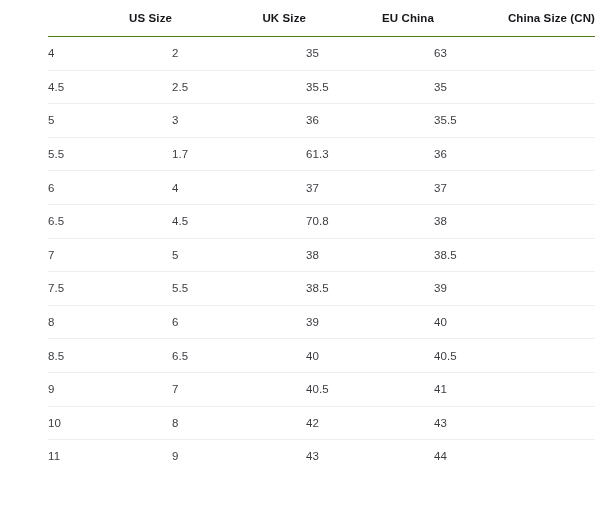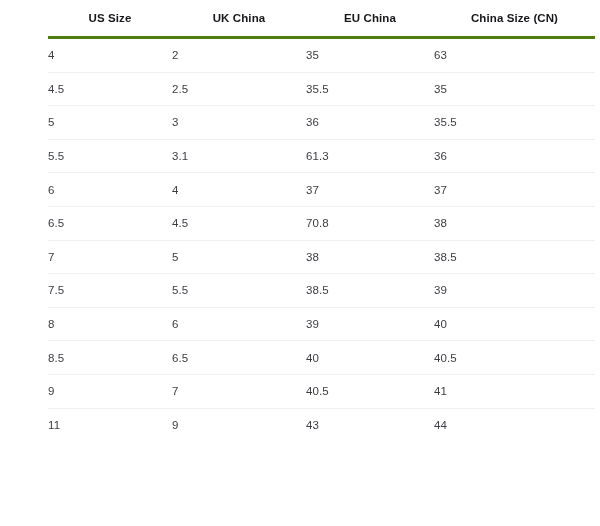--- a/index.html
+++ b/index.html
@@ -34,29 +34,29 @@
     table-layout: fixed;
     width: 547px;
   }
 
   table.size-table col.c-us    { width: 124px; }
   table.size-table col.c-uk    { width: 134px; }
   table.size-table col.c-eu    { width: 128px; }
   table.size-table col.c-cn    { width: 161px; }
 
   table.size-table thead th {
-    text-align: center;
+    text-align: right;
     font-size: 11.5px;
     font-weight: bold;
     color: #16171a;
     letter-spacing: 0.1px;
     padding: 0;
     height: 36px;
     vertical-align: middle;
-    border-bottom: 3px solid #4d7c0f;
+    border-bottom: 1px solid #4d7c0f;
     white-space: nowrap;
   }
 
   table.size-table tbody td {
     text-align: left;
     font-size: 11.5px;
     font-weight: normal;
     color: #3b3d42;
     letter-spacing: 0.1px;
     padding: 0;
@@ -78,21 +78,21 @@
     <table class="size-table">
       <colgroup>
         <col class="c-us">
         <col class="c-uk">
         <col class="c-eu">
         <col class="c-cn">
       </colgroup>
       <thead>
         <tr>
             <th>US Size</th>
-            <th>UK China</th>
+            <th>UK Size</th>
             <th>EU China</th>
             <th>China Size (CN)</th>
           </tr>
       </thead>
       <tbody>
           <tr>
             <td>4</td>
             <td>2</td>
             <td>35</td>
             <td>63</td>
@@ -104,21 +104,21 @@
             <td>35</td>
           </tr>
           <tr>
             <td>5</td>
             <td>3</td>
             <td>36</td>
             <td>35.5</td>
           </tr>
           <tr>
             <td>5.5</td>
-            <td>3.1</td>
+            <td>1.7</td>
             <td>61.3</td>
             <td>36</td>
           </tr>
           <tr>
             <td>6</td>
             <td>4</td>
             <td>37</td>
             <td>37</td>
           </tr>
           <tr>
@@ -151,20 +151,26 @@
             <td>40</td>
             <td>40.5</td>
           </tr>
           <tr>
             <td>9</td>
             <td>7</td>
             <td>40.5</td>
             <td>41</td>
           </tr>
           <tr>
+            <td>10</td>
+            <td>8</td>
+            <td>42</td>
+            <td>43</td>
+          </tr>
+          <tr>
             <td>11</td>
             <td>9</td>
             <td>43</td>
             <td>44</td>
           </tr>
         </tbody>
     </table>
   </div>
 </div>
 

